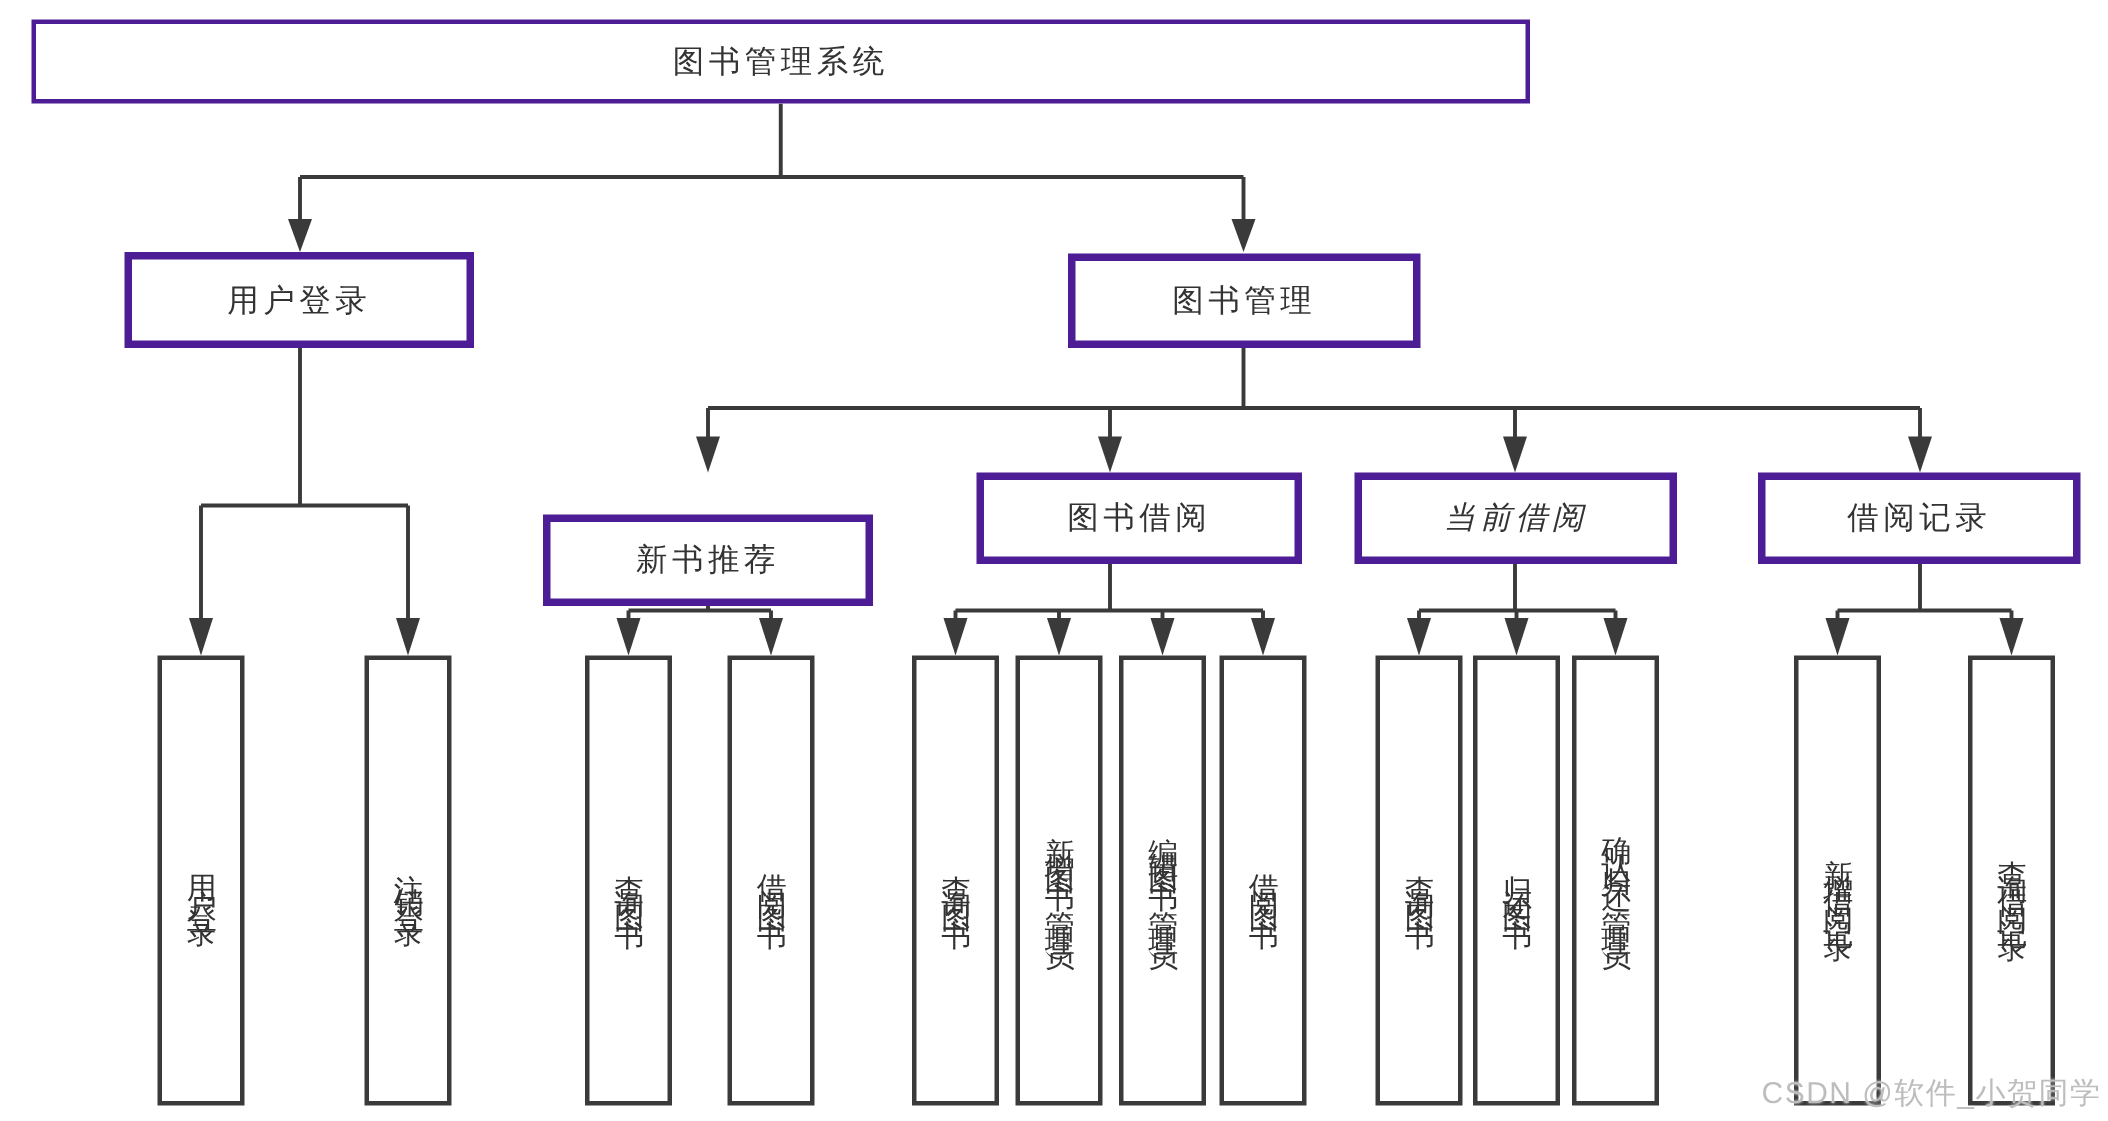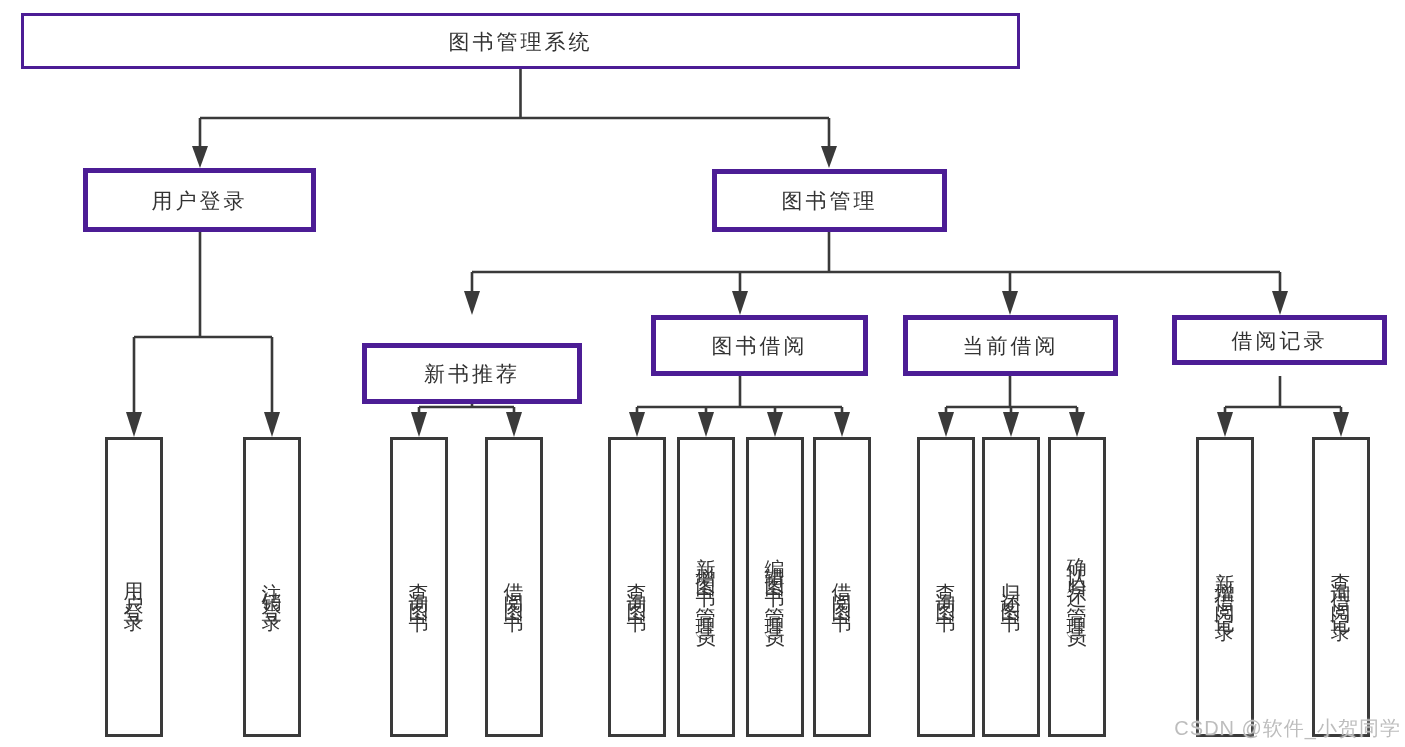--- a/index.html
+++ b/index.html
@@ -114,22 +114,22 @@
     </g>
   </svg>
 
   <div class="node node--root" style="left:21px; top:13px; width:999px; height:56px;">图书管理系统</div>
 
   <div class="node" style="left:83px; top:168px; width:233px; height:64px;">用户登录</div>
   <div class="node" style="left:712px; top:169px; width:235px; height:63px;">图书管理</div>
 
   <div class="node" style="left:362px; top:315px; width:220px; height:61px;margin-top:28px;">新书推荐</div>
   <div class="node" style="left:631px; top:315px; width:217px; height:61px;margin-left:20px;">图书借阅</div>
-  <div class="node" style="left:903px; top:315px; width:215px; height:61px;">当前借阅</div>
-  <div class="node" style="left:1172px; top:315px; width:215px; height:50px;">借阅记录</div>
+  <div class="node" style="left:903px; top:315px; width:215px; height:61px;font-style:italic;">当前借阅</div>
+  <div class="node" style="left:1172px; top:315px; width:215px; height:61px;">借阅记录</div>
 
   <div class="leaf" style="left:105px;">
     <span>用户登录</span>
   </div>
   <div class="leaf" style="left:243px;">
     <span>注销登录</span>
   </div>
 
   <div class="leaf" style="left:390px;">
     <span>查询图书</span>

